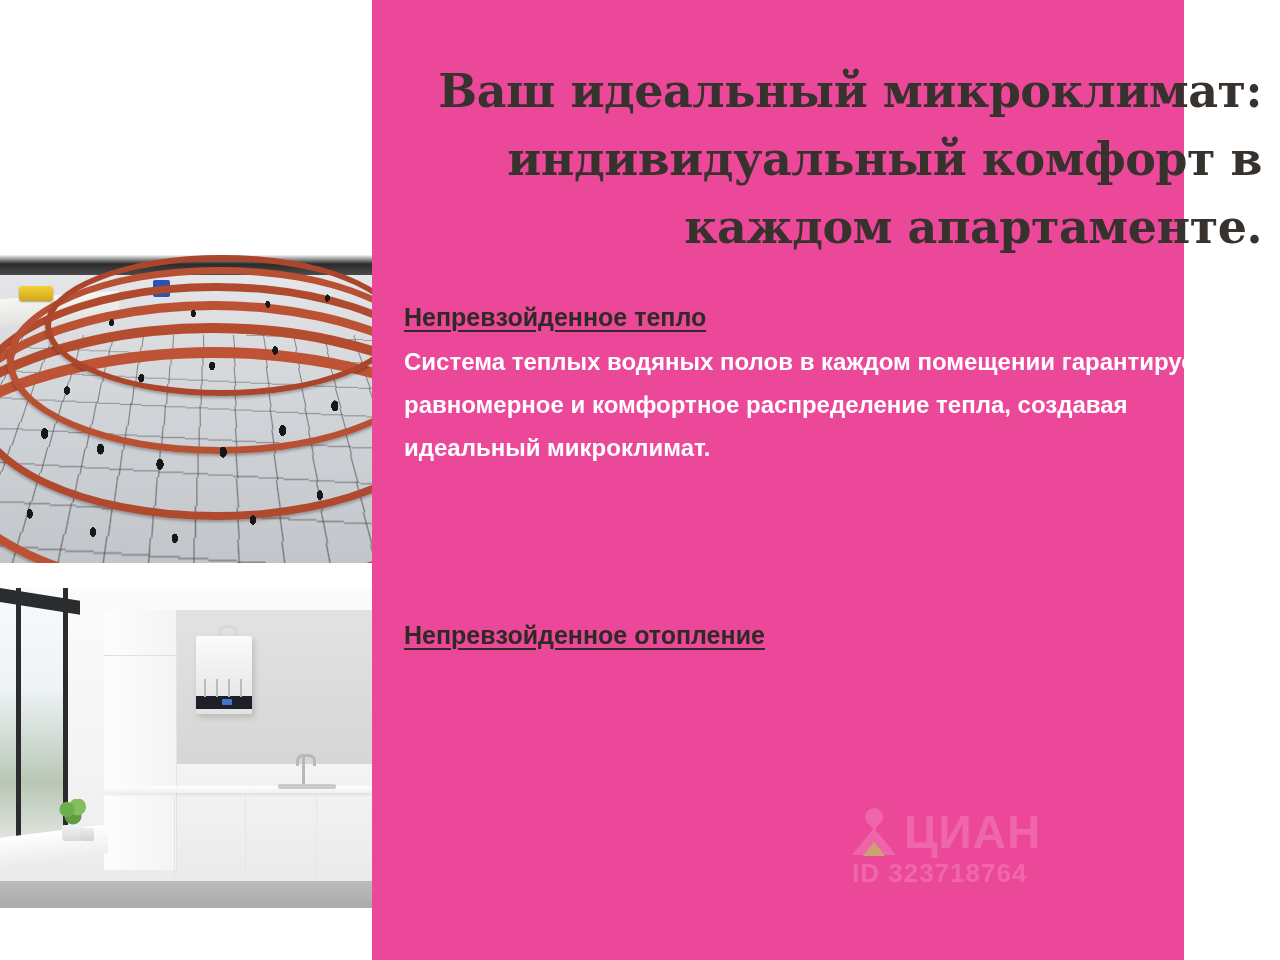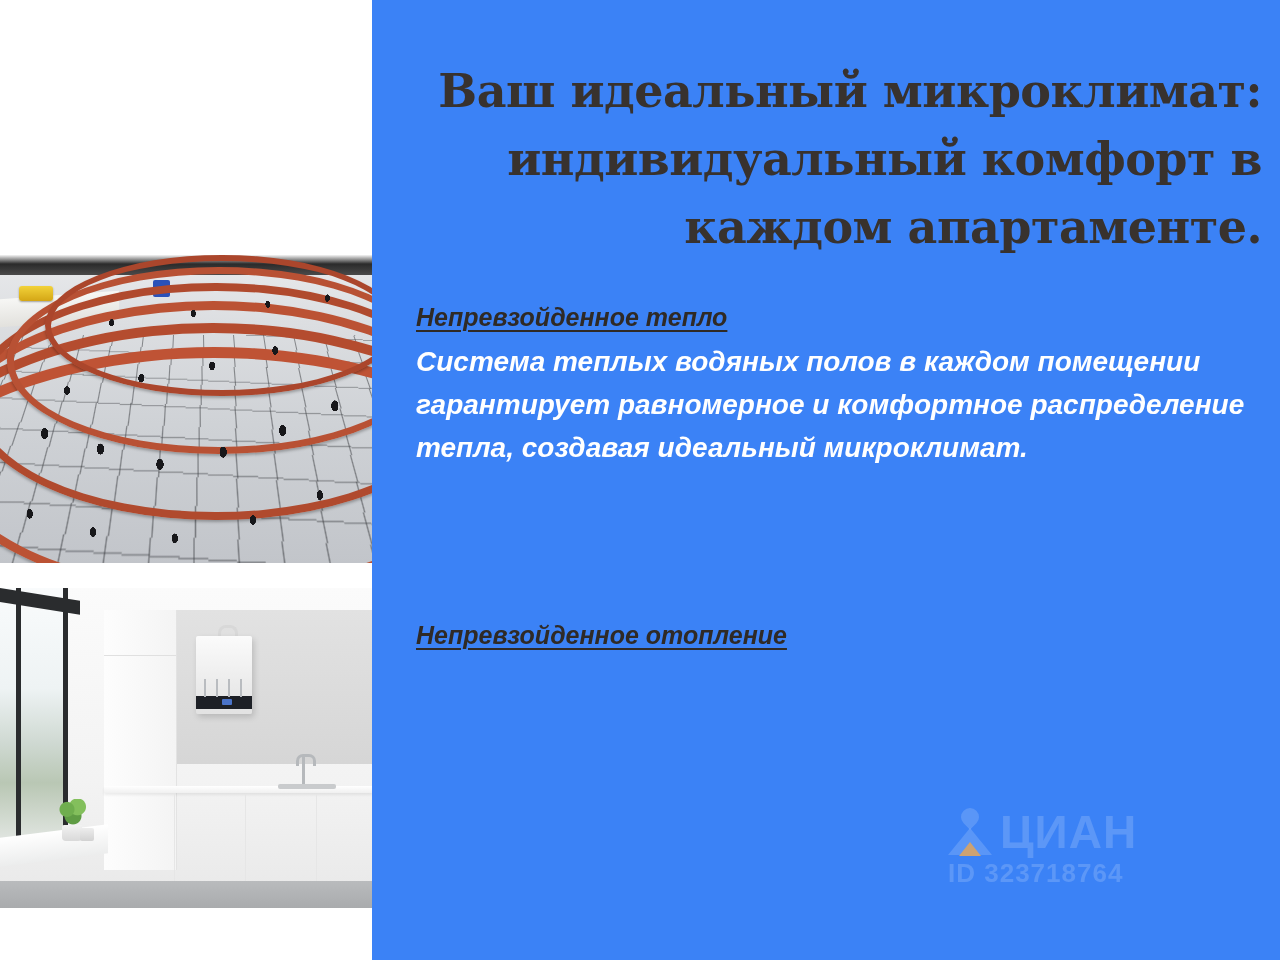--- a/index.html
+++ b/index.html
@@ -287,62 +287,61 @@
     left: 0; top: 91.5%;
     width: 100%; height: 8.5%;
     background: linear-gradient(180deg,#b9bbbd,#a9abad);
   }
 
   
   .content-panel {
     position: absolute;
     left: 372px;
     top: 0;
-    width: 908px;
+    width: 812px;
     height: 960px;
-    background: #3b82f6;
+    background: #ec4899;
   }
 
   .headline {
     position: absolute;
     left: 28px;
     top: 26px;
     width: 862px;
     text-align: right;
     font-family: "DejaVu Serif", serif;
     font-weight: 700;
     font-size: 46px;
     line-height: 68px;
     letter-spacing: -0.5px;
     color: #38322e;
     white-space: pre-line;
   }
 
   .section {
     position: absolute;
-    left: 44px;
+    left: 32px;
     width: 845px;
-    font-style: italic;
   }
   .section-heat { top: 300px; }
   .section-individual { top: 618px; }
 
   .section-title {
     font-size: 25px;
     font-weight: 700;
     color: #2f2a26;
     text-decoration: underline;
     text-underline-offset: 4px;
     text-decoration-thickness: 2px;
     margin: 0 0 6px 0;
     line-height: 34px;
   }
 
   .section-body {
-    font-size: 28px;
+    font-size: 24px;
     font-weight: 700;
     color: #ffffff;
     line-height: 43px;
     margin: 0;
     max-width: 840px;
   }
 
   
   .watermark {
     position: absolute;

